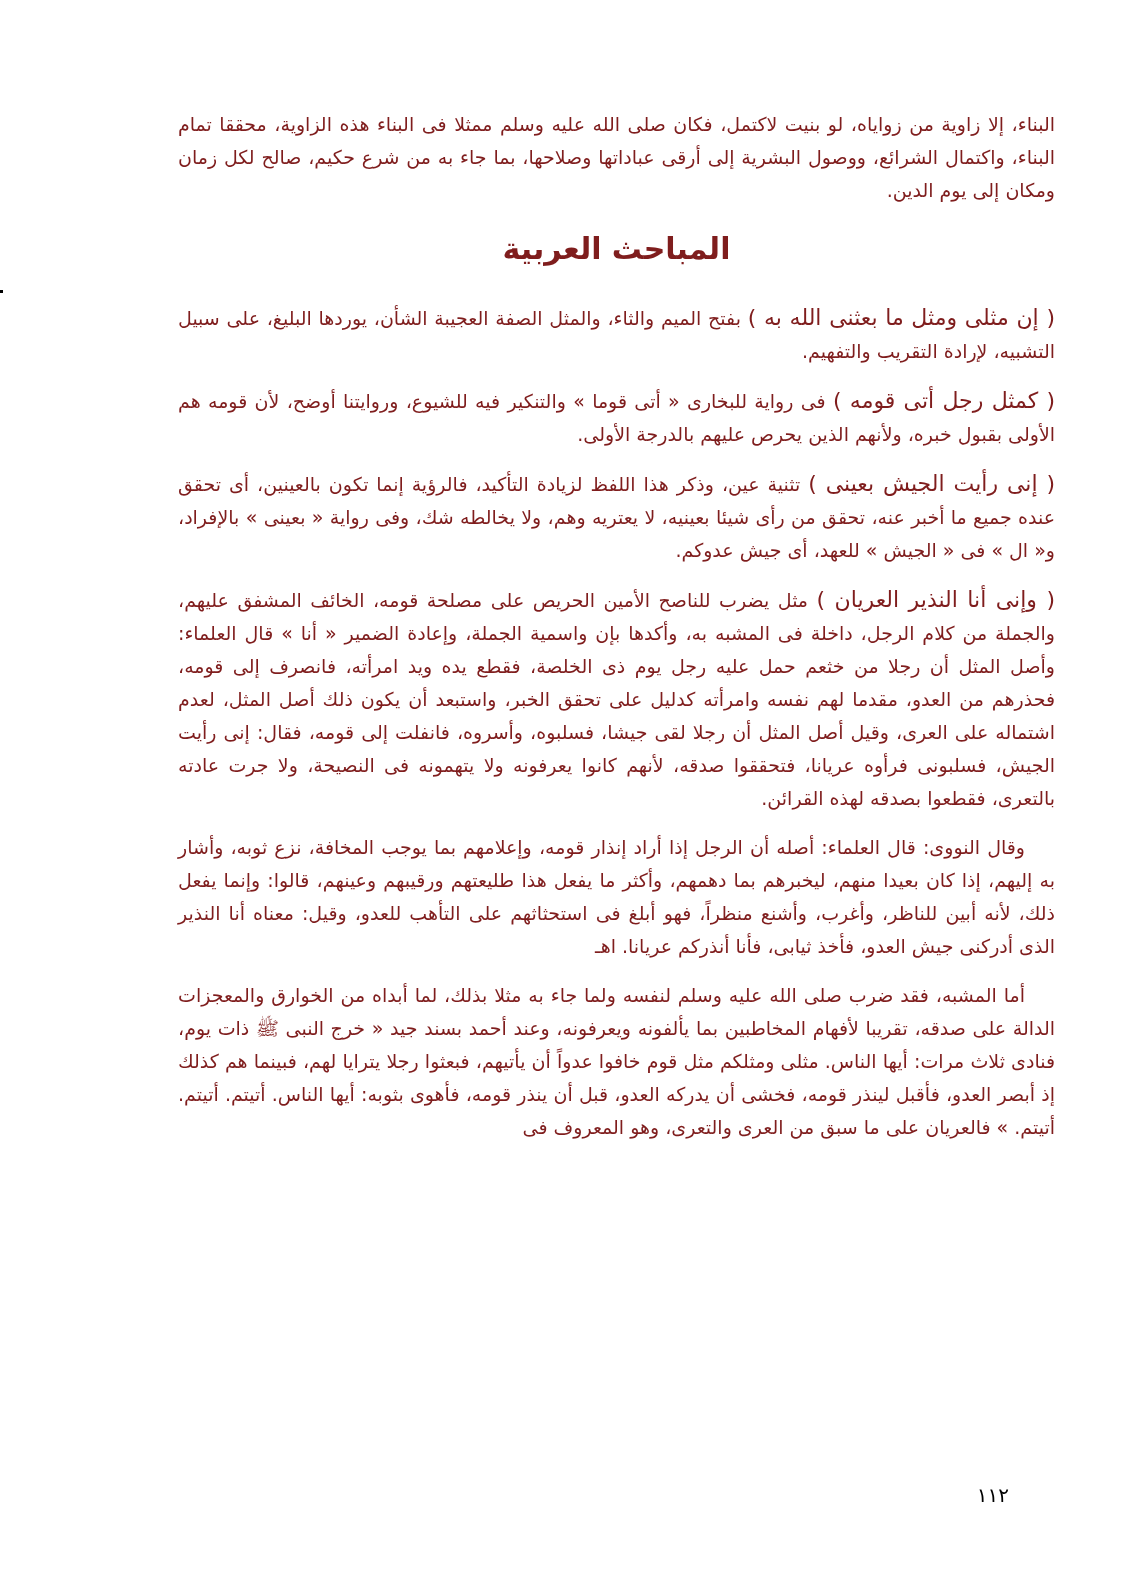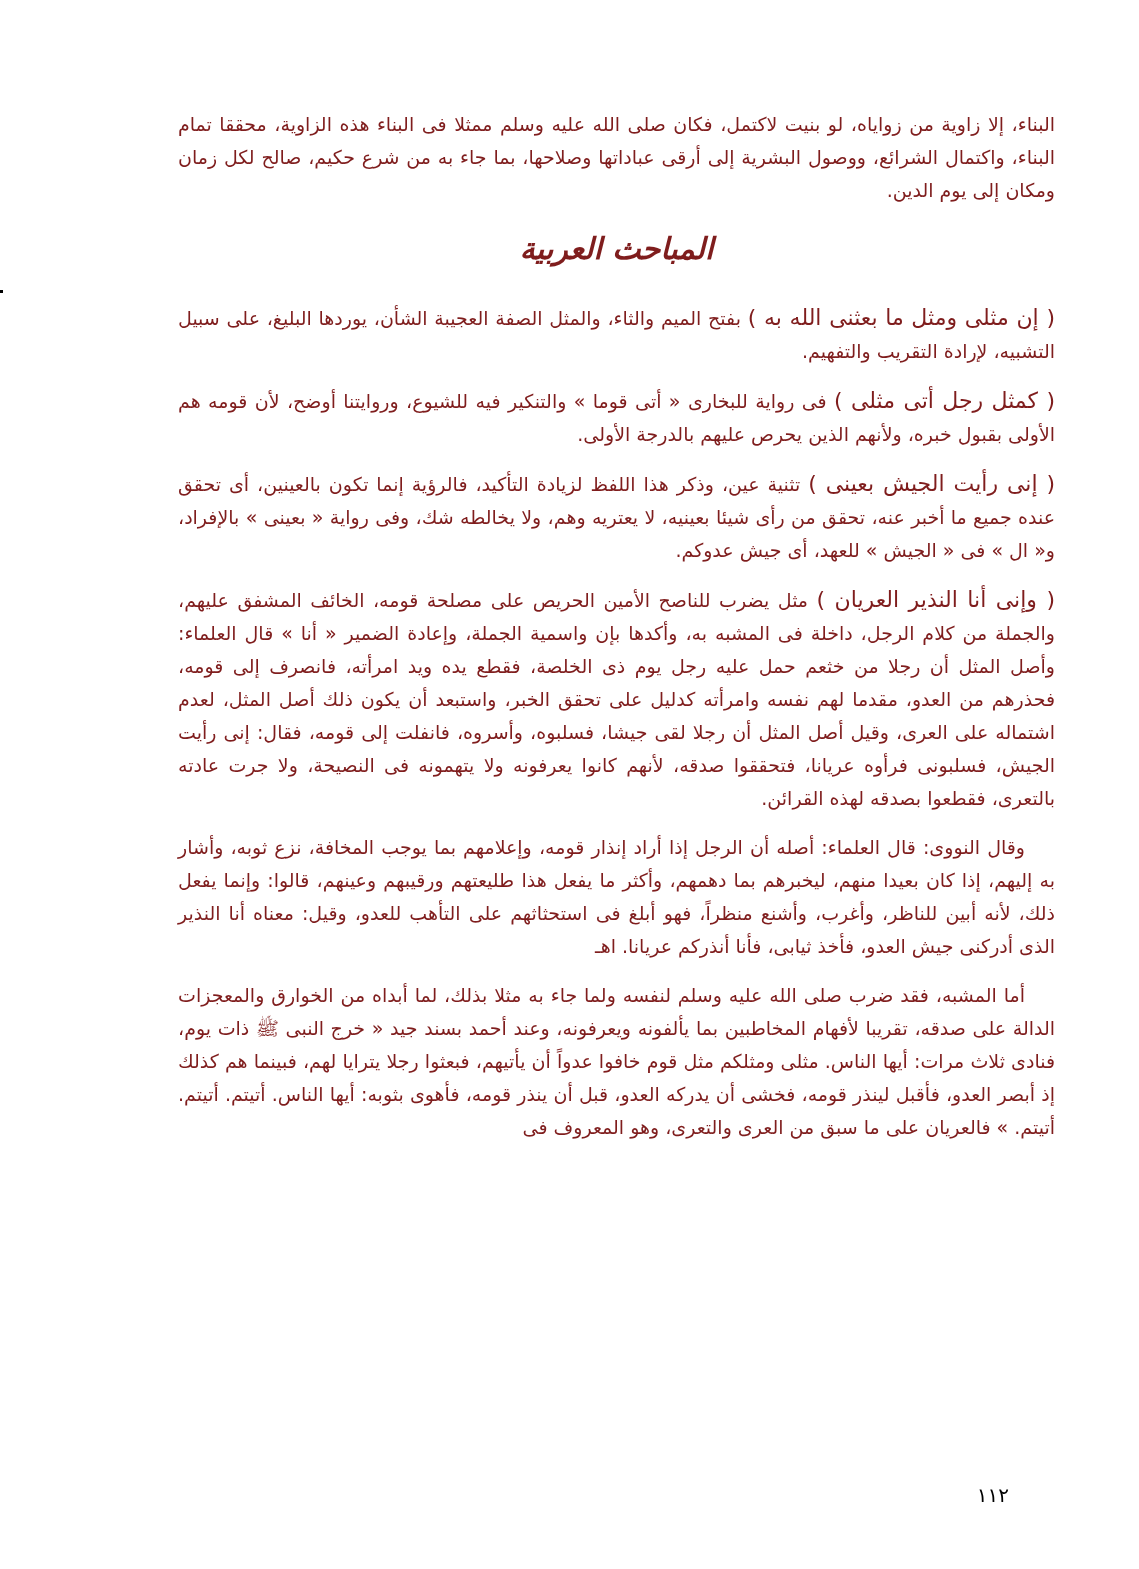--- a/index.html
+++ b/index.html
@@ -7,21 +7,20 @@
   .page {
     position:absolute; left:150px; top:108px; width:877px;
     direction:rtl; text-align:justify; color:#7f1d1d;
     font-family:"DejaVu Sans", sans-serif; font-size:19px; line-height:33px;margin-left:28px;
   }
   .para { margin:0 0 16px 0; text-align:justify; text-align-last:right; }
   .para.indent { text-indent:30px; }
   .heading {
     text-align:center; font-weight:bold; font-size:30px; line-height:40px;
     margin:22px 0 32px 0;
-    font-style:italic;
   }
   .lead { font-weight:normal; font-size:22px; }
   .page-number {
     position:absolute; left:964px; top:1483px; width:45px; text-align:right;
     font-family:"DejaVu Sans", sans-serif; font-size:20px; color:#000000;
   }
   .scan-mark { position:absolute; left:0; top:290px; width:3px; height:3px; background:#000; }
 </style>
 </head>
 <body>
@@ -30,21 +29,21 @@
 
 <div class="page">
   <p class="para">البناء، إلا زاوية من زواياه، لو بنيت لاكتمل، فكان صلى الله عليه وسلم ممثلا فى البناء هذه الزاوية، محققا تمام البناء، واكتمال الشرائع، ووصول البشرية إلى أرقى عباداتها وصلاحها، بما جاء به من شرع حكيم، صالح لكل زمان ومكان إلى يوم الدين.</p>
 
   <div class="heading">المباحث العربية</div>
 
   <p class="para">
     <span class="lead">( إن مثلى ومثل ما بعثنى الله به )</span><span> بفتح الميم والثاء، والمثل الصفة العجيبة الشأن، يوردها البليغ، على سبيل التشبيه، لإرادة التقريب والتفهيم.</span>
   </p>
   <p class="para">
-    <span class="lead">( كمثل رجل أتى مثلى )</span><span> فى رواية للبخارى « أتى قوما » والتنكير فيه للشيوع، وروايتنا أوضح، لأن قومه هم الأولى بقبول خبره، ولأنهم الذين يحرص عليهم بالدرجة الأولى.</span>
+    <span class="lead">( كمثل رجل أتى قومه )</span><span> فى رواية للبخارى « أتى قوما » والتنكير فيه للشيوع، وروايتنا أوضح، لأن قومه هم الأولى بقبول خبره، ولأنهم الذين يحرص عليهم بالدرجة الأولى.</span>
   </p>
   <p class="para">
     <span class="lead">( إنى رأيت الجيش بعينى )</span><span> تثنية عين، وذكر هذا اللفظ لزيادة التأكيد، فالرؤية إنما تكون بالعينين، أى تحقق عنده جميع ما أخبر عنه، تحقق من رأى شيئا بعينيه، لا يعتريه وهم، ولا يخالطه شك، وفى رواية « بعينى » بالإفراد، و« ال » فى « الجيش » للعهد، أى جيش عدوكم.</span>
   </p>
   <p class="para">
     <span class="lead">( وإنى أنا النذير العريان )</span><span> مثل يضرب للناصح الأمين الحريص على مصلحة قومه، الخائف المشفق عليهم، والجملة من كلام الرجل، داخلة فى المشبه به، وأكدها بإن واسمية الجملة، وإعادة الضمير « أنا » قال العلماء: وأصل المثل أن رجلا من خثعم حمل عليه رجل يوم ذى الخلصة، فقطع يده ويد امرأته، فانصرف إلى قومه، فحذرهم من العدو، مقدما لهم نفسه وامرأته كدليل على تحقق الخبر، واستبعد أن يكون ذلك أصل المثل، لعدم اشتماله على العرى، وقيل أصل المثل أن رجلا لقى جيشا، فسلبوه، وأسروه، فانفلت إلى قومه، فقال: إنى رأيت الجيش، فسلبونى فرأوه عريانا، فتحققوا صدقه، لأنهم كانوا يعرفونه ولا يتهمونه فى النصيحة، ولا جرت عادته بالتعرى، فقطعوا بصدقه لهذه القرائن.</span>
   </p>
 
   <p class="para indent">وقال النووى: قال العلماء: أصله أن الرجل إذا أراد إنذار قومه، وإعلامهم بما يوجب المخافة، نزع ثوبه، وأشار به إليهم، إذا كان بعيدا منهم، ليخبرهم بما دهمهم، وأكثر ما يفعل هذا طليعتهم ورقيبهم وعينهم، قالوا: وإنما يفعل ذلك، لأنه أبين للناظر، وأغرب، وأشنع منظراً، فهو أبلغ فى استحثاثهم على التأهب للعدو، وقيل: معناه أنا النذير الذى أدركنى جيش العدو، فأخذ ثيابى، فأنا أنذركم عريانا. اهـ</p>
   <p class="para indent">أما المشبه، فقد ضرب صلى الله عليه وسلم لنفسه ولما جاء به مثلا بذلك، لما أبداه من الخوارق والمعجزات الدالة على صدقه، تقريبا لأفهام المخاطبين بما يألفونه ويعرفونه، وعند أحمد بسند جيد « خرج النبى ﷺ ذات يوم، فنادى ثلاث مرات: أيها الناس. مثلى ومثلكم مثل قوم خافوا عدواً أن يأتيهم، فبعثوا رجلا يترايا لهم، فبينما هم كذلك إذ أبصر العدو، فأقبل لينذر قومه، فخشى أن يدركه العدو، قبل أن ينذر قومه، فأهوى بثوبه: أيها الناس. أتيتم. أتيتم. أتيتم. » فالعريان على ما سبق من العرى والتعرى، وهو المعروف فى</p>

